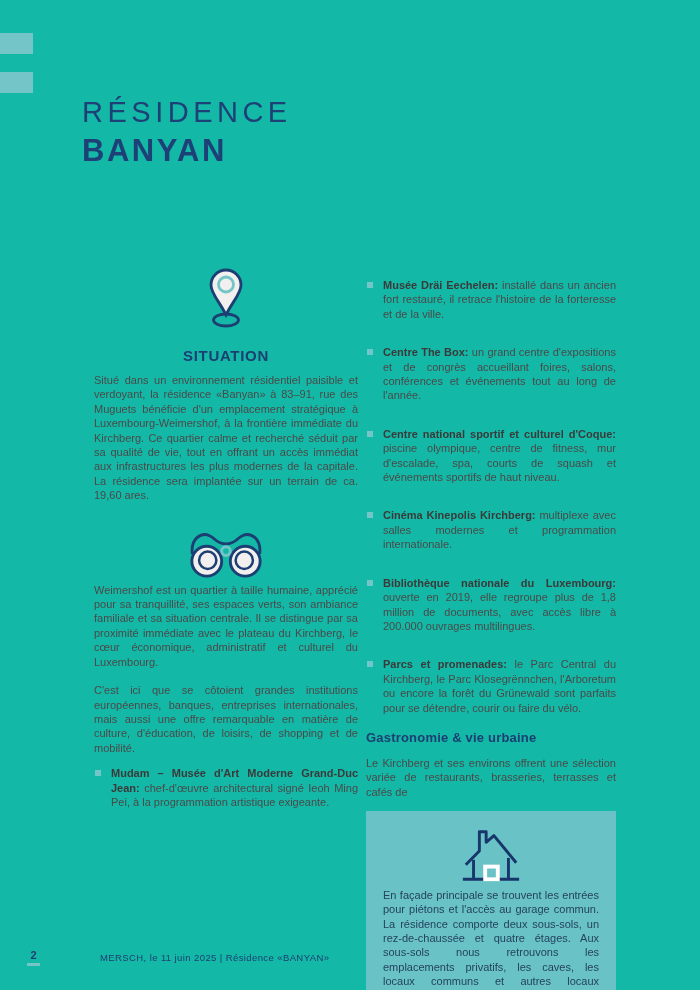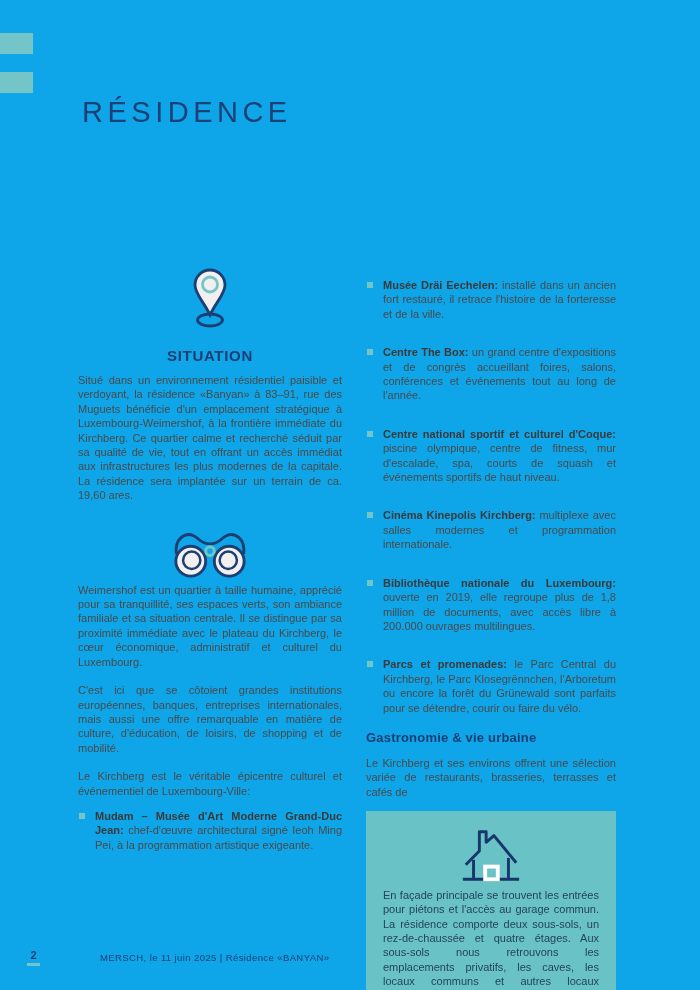--- a/index.html
+++ b/index.html
@@ -1,32 +1,32 @@
 <!DOCTYPE html>
 <html lang="fr"><head>
 <meta charset="utf-8">
 <style>
   * { margin:0; padding:0; box-sizing:border-box; }
   html,body { width:700px; height:990px; }
   body { font-family:"Liberation Sans", sans-serif; background:#f1f0ee; }
-  .page { position:relative; width:700px; height:990px; background:#0ea5e9; overflow:hidden; }
+  .page { position:relative; width:700px; height:990px; background:#14b8a6; overflow:hidden; }
 
   
   .corner-bar { position:absolute; left:0; width:33px; height:21px; background:#74c5c8; }
   .bar1 { top:33px; }
   .bar2 { top:72px; }
 
   
   .title { position:absolute; left:82px; top:96px; color:#1d4077; }
   .title .t1 { display:block; font-size:29px; font-weight:300; letter-spacing:4.5px; }
   .title .t2 { display:block; font-size:31px; font-weight:800; letter-spacing:2.5px; margin-top:4px; }
 
   
   .col { position:absolute; top:268px; }
-  .col-left  { left:78px; width:264px; }
+  .col-left  { left:94px; width:264px; }
   .col-right { left:366px; width:250px; }
 
   .icon-wrap { text-align:center; }
   .icon-wrap.binoc { margin-top:26px; }
 
   h2.section { font-size:15px; font-weight:800; letter-spacing:0.7px; color:#1c3e72;
                text-align:center; margin:13px 0 9px; }
   h3.subsection { font-size:13px; font-weight:700; letter-spacing:0.2px; color:#1c3e72;
                   margin:15px 0 11px; }
 
@@ -58,20 +58,21 @@
 </head>
 <body>
 
 <div class="page">
 
   <div class="corner-bar bar1"></div>
   <div class="corner-bar bar2"></div>
 
   <h1 class="title">
     <span class="t1">RÉSIDENCE</span>
+    <span class="t2">BANYAN</span>
   </h1>
 
   <div class="col col-left">
 
     <div class="icon-wrap">
       <svg width="44" height="62" viewBox="0 0 44 62" fill="none">
         <ellipse cx="22" cy="52" rx="12.5" ry="6" stroke="#1c3e72" stroke-width="2.8"></ellipse>
         <path d="M22,2 C30.5,2 37,8.8 37,17 C37,26 28,34 22,47 C16,34 7,26 7,17 C7,8.8 13.5,2 22,2 Z" stroke="#1c3e72" stroke-width="2.8" fill="#f1f0ee"></path>
         <circle cx="22" cy="16.5" r="7.5" stroke="#74c5c8" stroke-width="2.8"></circle>
       </svg>
@@ -85,21 +86,20 @@
         <circle cx="20" cy="33.5" r="15.5" stroke="#1c3e72" stroke-width="3" fill="#f1f0ee"></circle>
         <circle cx="60" cy="33.5" r="15.5" stroke="#1c3e72" stroke-width="3" fill="#f1f0ee"></circle>
         <circle cx="21" cy="32.5" r="9" stroke="#1c3e72" stroke-width="2.6"></circle>
         <circle cx="59" cy="32.5" r="9" stroke="#1c3e72" stroke-width="2.6"></circle>
         <circle cx="40" cy="23" r="4.5" stroke="#74c5c8" stroke-width="3"></circle>
       </svg>
     </div>
     <p class="body">Weimershof est un quartier à taille humaine, apprécié pour sa tranquillité, ses espaces verts, son ambiance familiale et sa situation centrale. Il se distingue par sa proximité immédiate avec le plateau du Kirchberg, le cœur économique, administratif et culturel du Luxembourg.</p>
     <p class="body">C'est ici que se côtoient grandes institutions européennes, banques, entreprises internationales, mais aussi une offre remarquable en matière de culture, d'éducation, de loisirs, de shopping et de mobilité.</p>
 
-    <p class="body">Le Kirchberg est le véritable épicentre culturel et événementiel de Luxembourg-Ville:</p>
 
     <div class="bullet-list">
       <div class="bullet-item">
         <span class="bullet-sq"></span>
         <p class="bullet-text"><strong>Mudam – Musée d'Art Moderne Grand-Duc Jean:</strong> <span>chef-d'œuvre architectural signé Ieoh Ming Pei, à la programmation artistique exigeante.</span></p>
       </div>
     </div>
   </div>
 
   <div class="col col-right">

